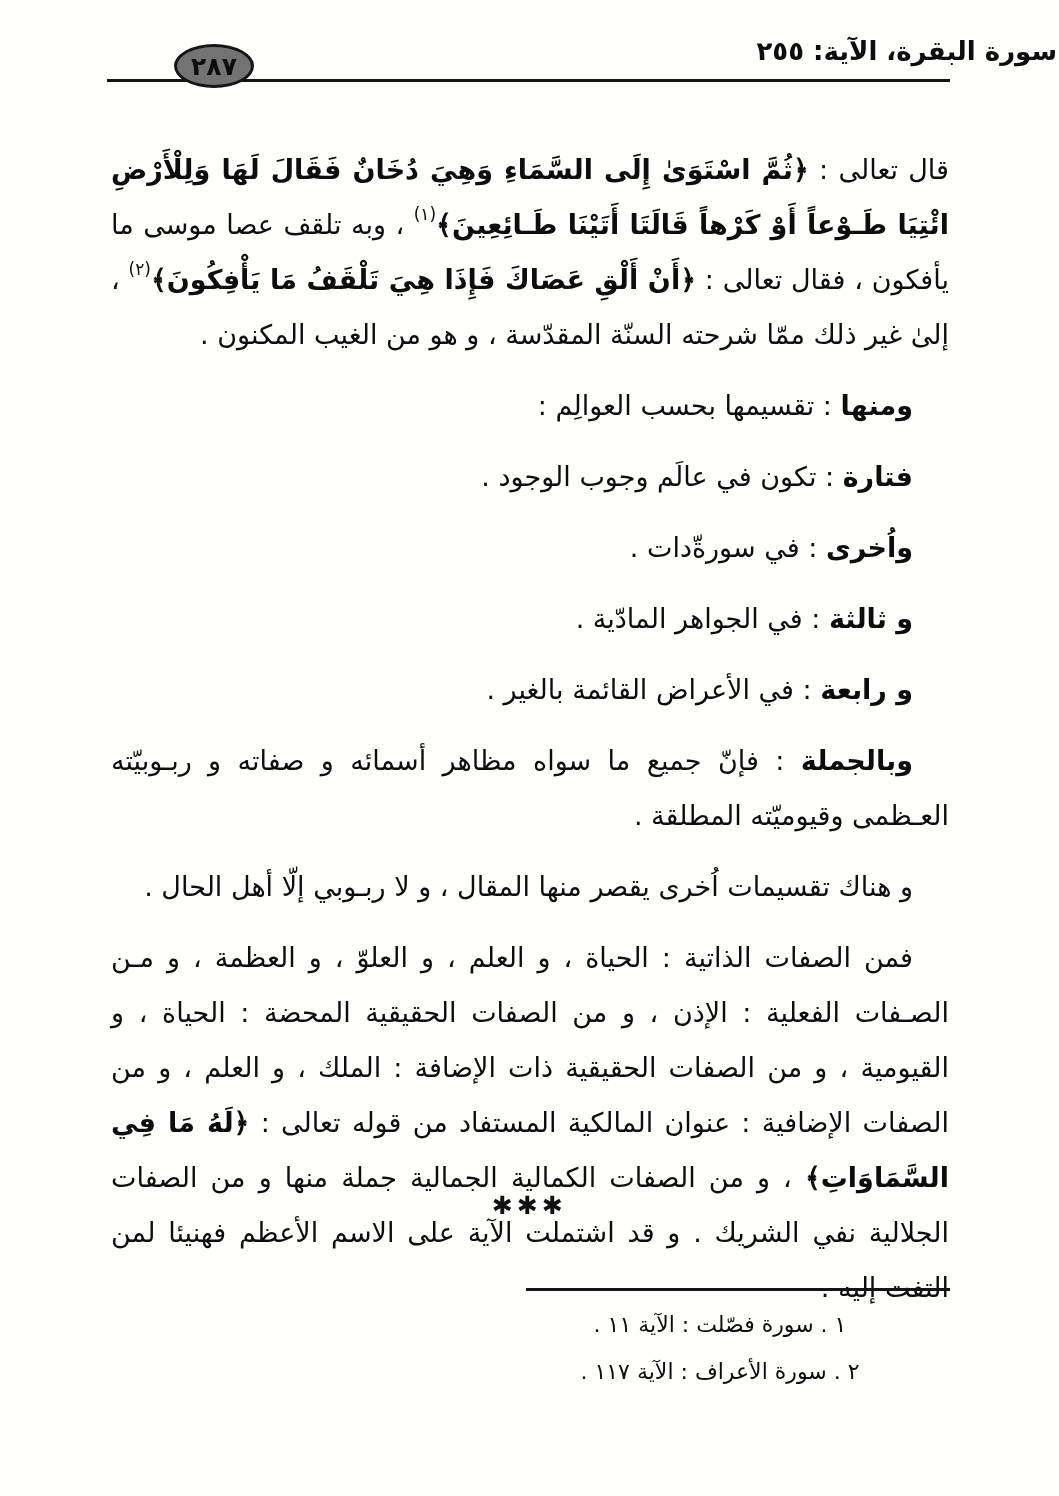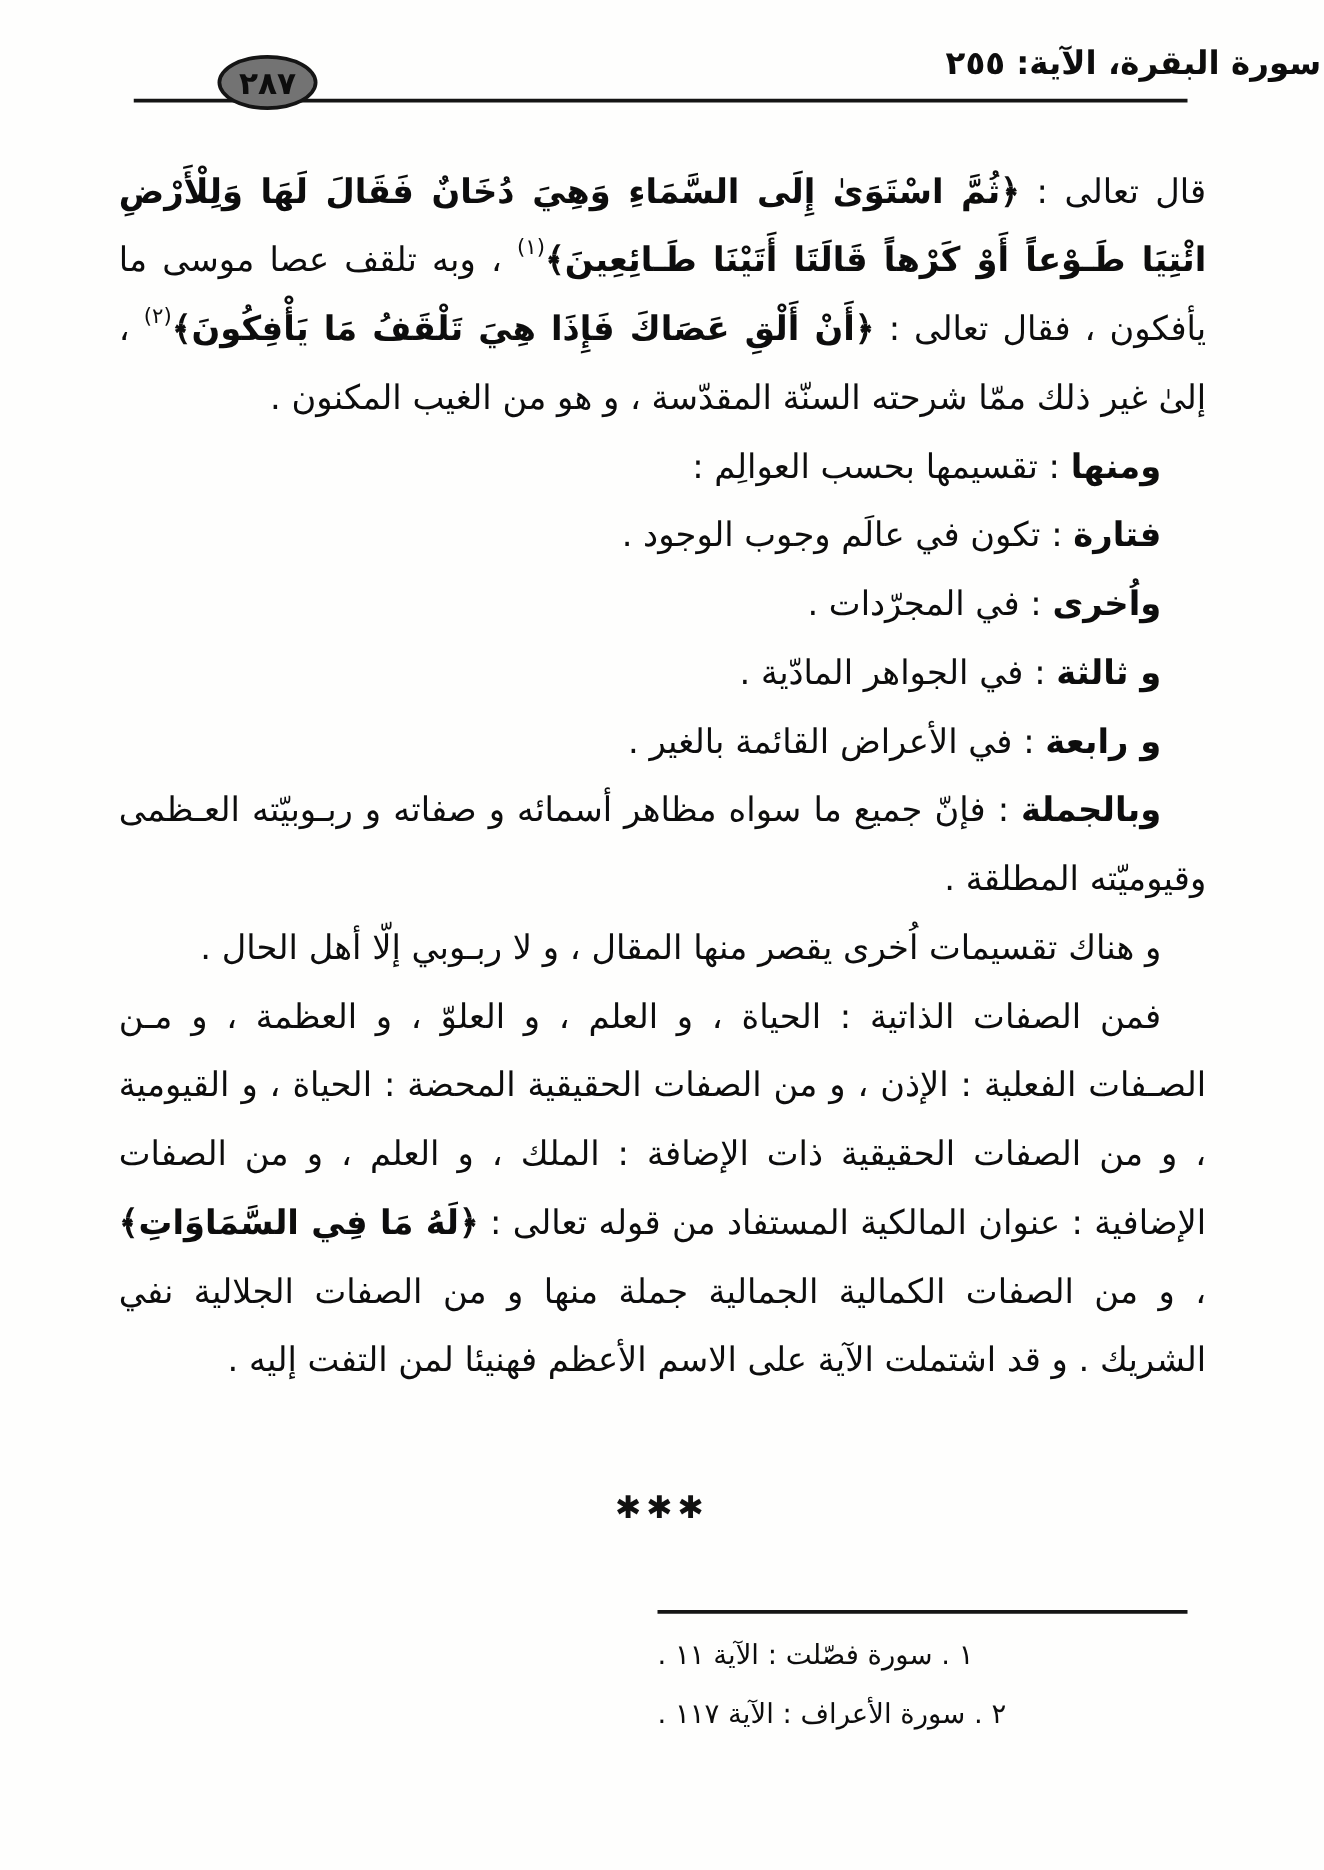--- a/index.html
+++ b/index.html
@@ -59,21 +59,21 @@
   .content {
     position: absolute;
     top: 126px;
     right: 94px;
     left: 95px;
     direction: rtl;
     text-align: justify;
     font-size: 27px;
     line-height: 55px;
   }
-  .para { margin: 0; text-indent: 36px; }
+  .para { margin: 16px; text-indent: 36px; }
   .para.no-indent { text-indent: 0; }
   .quran { font-weight: 700; }
   .lead  { font-weight: 700; }
   sup.fnref {
     font-size: 17px;
     font-weight: 400;
     line-height: 0;
     position: relative;
     top: -4px;
   }
@@ -98,21 +98,21 @@
     width: 424px;
     border-top: 3px solid #151515;
     padding-top: 10px;
     direction: rtl;
   }
   .footnote {
     margin: 0;
     padding-right: 36px;
     font-size: 22px;
     line-height: 47px;
-    text-align: left;
+    text-align: center;
     white-space: nowrap;
   }
 </style>
 </head>
 <body>
 
 <div class="page">
 
   <div class="header-title">سورة البقرة، الآية: ٢٥٥</div>
   <div class="header-rule"></div>
@@ -121,21 +121,21 @@
   </div>
 
   <div class="content">
 
     <p class="para no-indent"><span>قال تعالى : </span><span class="quran">﴿ثُمَّ اسْتَوَىٰ إِلَى السَّمَاءِ وَهِيَ دُخَانٌ فَقَالَ لَهَا وَلِلْأَرْضِ ائْتِيَا طَـوْعاً أَوْ كَرْهاً قَالَتَا أَتَيْنَا طَـائِعِينَ﴾</span><sup class="fnref">(١)</sup><span> ، وبه تلقف عصا موسى ما يأفكون ، فقال تعالى : </span><span class="quran">﴿أَنْ أَلْقِ عَصَاكَ فَإِذَا هِيَ تَلْقَفُ مَا يَأْفِكُونَ﴾</span><sup class="fnref">(٢)</sup><span> ، إلىٰ غير ذلك ممّا شرحته السنّة المقدّسة ، و هو من الغيب المكنون .</span></p>
 
     <p class="para"><span class="lead">ومنها</span><span> : تقسيمها بحسب العوالِم :</span></p>
 
     <p class="para"><span class="lead">فتارة</span><span> : تكون في عالَم وجوب الوجود .</span></p>
 
-    <p class="para"><span class="lead">واُخرى</span><span> : في المجرّدات .</span></p>
+    <p class="para"><span class="lead">واُخرى</span><span> : في سورةّدات .</span></p>
 
     <p class="para"><span class="lead">و ثالثة</span><span> : في الجواهر المادّية .</span></p>
 
     <p class="para"><span class="lead">و رابعة</span><span> : في الأعراض القائمة بالغير .</span></p>
 
     <p class="para"><span class="lead">وبالجملة</span><span> : فإنّ جميع ما سواه مظاهر أسمائه و صفاته و ربـوبيّته العـظمى وقيوميّته المطلقة .</span></p>
 
     <p class="para"><span>و هناك تقسيمات اُخرى يقصر منها المقال ، و لا ربـوبي إلّا أهل الحال .</span></p>
 
 

